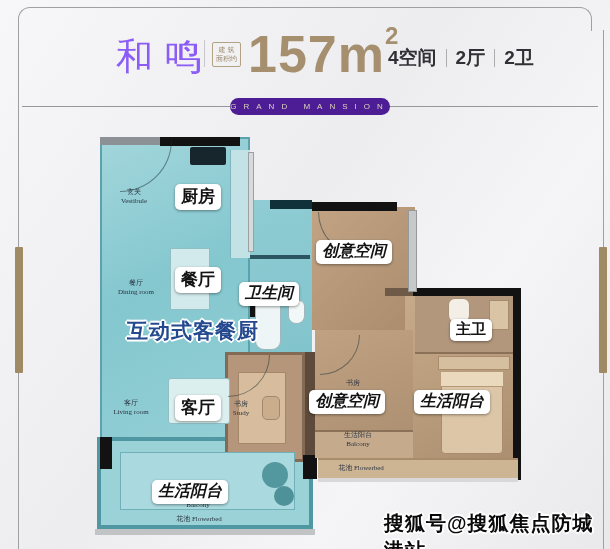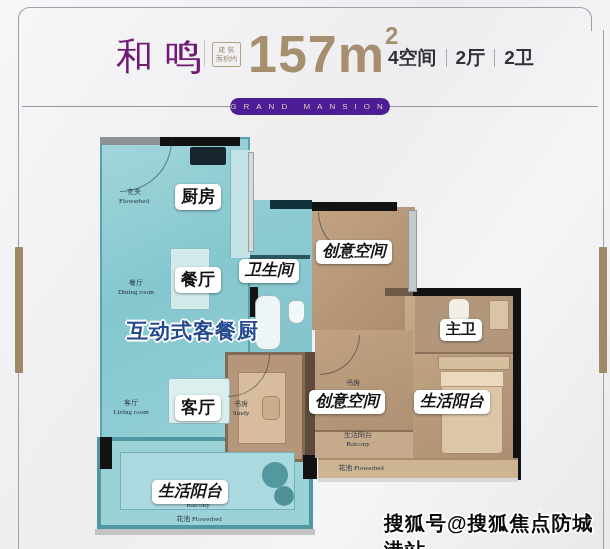--- a/index.html
+++ b/index.html
@@ -9,21 +9,21 @@
     background:linear-gradient(125deg,#f7f7f9 0%,#ededf0 45%,#f5f5f7 70%,#e9e9ec 100%);
     position:relative; overflow:hidden;
   }
   
   .frame-line { position:absolute; background:#9fa0a6; }
   .corner { position:absolute; width:14px; height:24px; border-top:1px solid #9fa0a6; }
   .corner.tl { border-left:1px solid #9fa0a6; border-top-left-radius:12px; }
   .corner.tr { border-right:1px solid #9fa0a6; border-top-right-radius:12px; }
   .side-bar { position:absolute; width:8px; height:126px; background:#a08a66; border-radius:1px; }
   
-  .brand { position:absolute; font-size:37px; letter-spacing:12px; color:#701a75; font-weight:500; }
+  .brand { position:absolute; font-size:37px; letter-spacing:12px; color:#8b5cf6; font-weight:500; }
   .hdr-div { position:absolute; width:1px; background:#c8c8cc; }
   .area-badge { position:absolute; border:1px solid #b3a184; border-radius:2px; color:#9b8666;
     font-size:7px; line-height:1.35; padding:2px 3px; text-align:center; white-space:pre-line; }
   .area-num { position:absolute; font-size:52px; font-weight:600; color:#a58f6e; letter-spacing:1px; }
   .area-num sup { font-size:24px; vertical-align:28px; font-weight:600; }
   .specs { position:absolute; display:flex; align-items:center; color:#303036; font-size:19px; font-weight:600; }
   .specs .sep { width:1px; height:18px; background:#ababb0; margin:0 9px; }
   
   .banner-line { position:absolute; height:1px; background:#96969b; }
   .banner-pill { position:absolute; background:#4c1d95; border-radius:9px; color:#ded3bc;
@@ -121,31 +121,31 @@
 <div class="room" style="left:305px; top:352px; width:10px; height:126px; background:#5d4a3a;"></div>
 <div class="wall" style="left:303px; top:455px; width:14px; height:24px;"></div>
 <div class="room" style="left:315px; top:330px; width:98px; height:100px; background:linear-gradient(160deg,#c0a283,#ae9172);"></div>
 <div class="room" style="left:315px; top:430px; width:98px; height:28px; background:#c5ab8c; border-top:2px solid #8a7158;"></div>
 <div class="room" style="left:318px; top:458px; width:200px; height:20px; background:#cdb493; border-top:2px solid #a98c6c;"></div>
 <div class="room" style="left:318px; top:478px; width:200px; height:4px; background:#d8d8d8;"></div>
 <div class="arc" style="left:320px; top:335px; width:40px; height:40px; border-width:0 1px 1px 0; border-radius:0 0 100% 0;"></div>
 
 <div class="rlabel" style="left:175px; top:184px;">厨房</div>
 <div class="rlabel" style="left:175px; top:267px;">餐厅</div>
-<div class="rlabel sm" style="left:239px; top:259px;">卫生间</div>
+<div class="rlabel sm" style="left:239px; top:282px;">卫生间</div>
 <div class="rlabel sm" style="left:316px; top:240px;">创意空间</div>
-<div class="rlabel xs" style="left:440px; top:319px;">主卫</div>
+<div class="rlabel xs" style="left:450px; top:319px;">主卫</div>
 <div class="rlabel" style="left:175px; top:395px;">客厅</div>
 <div class="rlabel sm" style="left:309px; top:390px;">创意空间</div>
 <div class="rlabel sm" style="left:414px; top:390px;">生活阳台</div>
 <div class="rlabel sm" style="left:152px; top:480px;">生活阳台</div>
 <div class="feature" style="left:127px; top:317px;">互动式客餐厨</div>
 
 <div class="ann" style="left:112px; top:188px; width:44px;">玄关
-Flowerbed</div>
+Vestibule</div>
 <div class="ann" style="left:113px; top:279px; width:46px;">餐厅
 Dining room</div>
 <div class="ann" style="left:106px; top:399px; width:50px;">客厅
 Living room</div>
 <div class="ann" style="left:218px; top:400px; width:46px;">书房
 Study</div>
 <div class="ann" style="left:338px; top:379px; width:30px;">书房</div>
 <div class="ann" style="left:332px; top:431px; width:52px;">生活阳台
 Balcony</div>
 <div class="ann" style="left:328px; top:464px; width:66px;">花池 Flowerbed</div>

